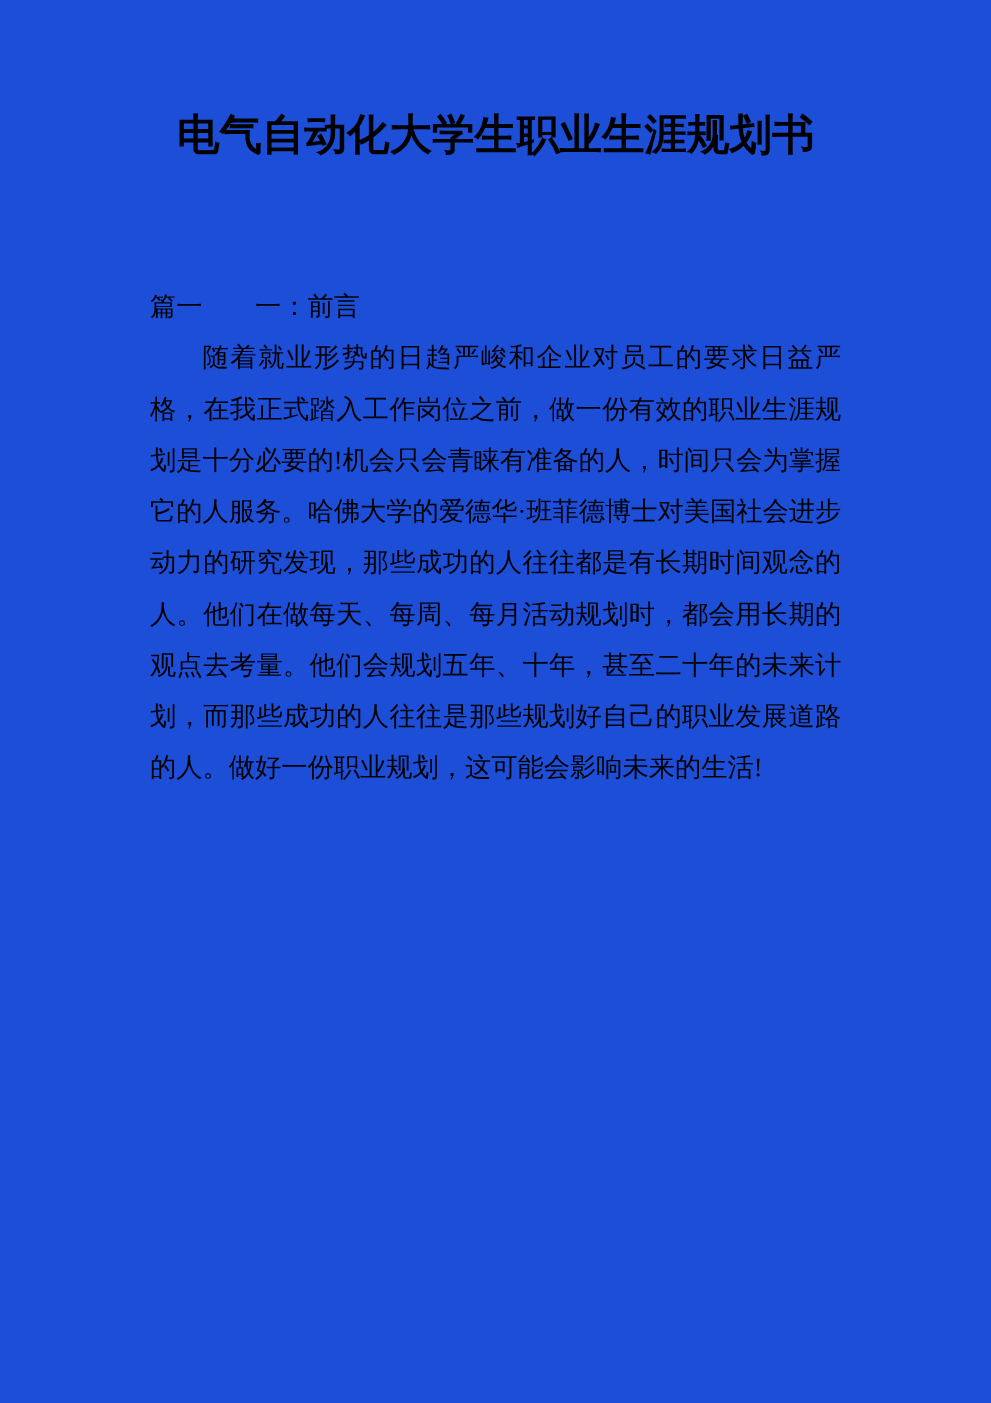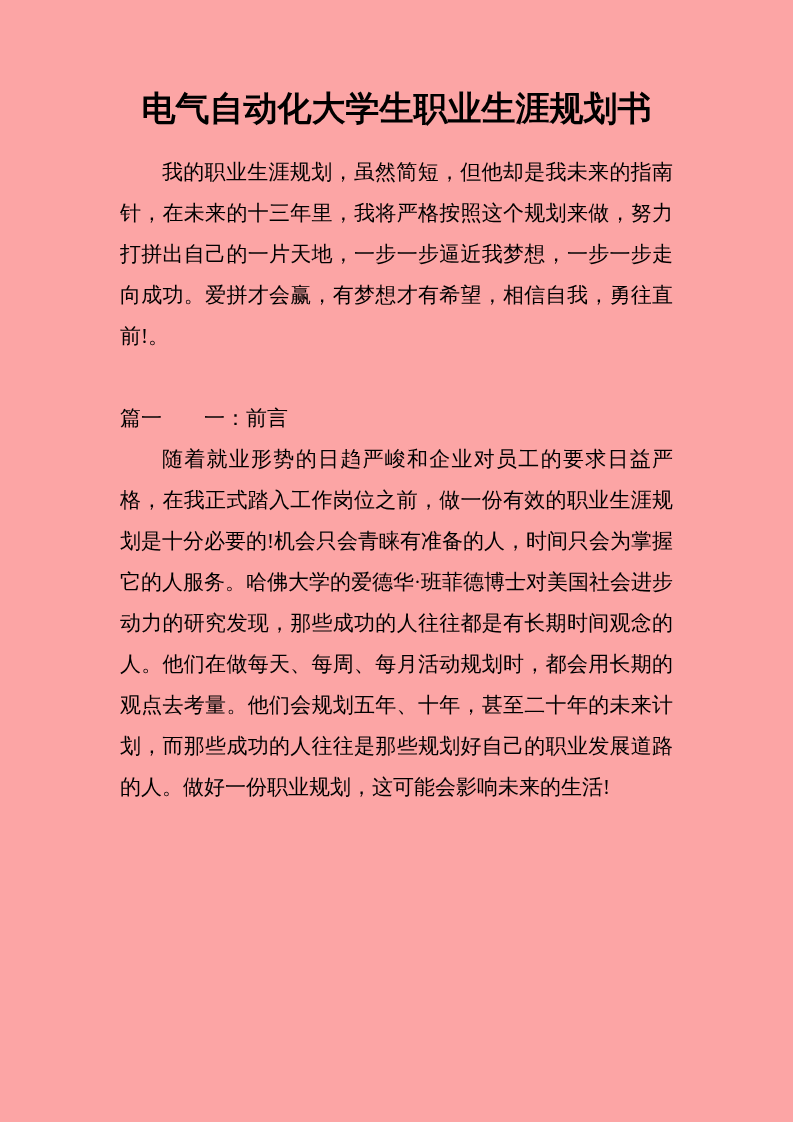--- a/index.html
+++ b/index.html
@@ -4,21 +4,21 @@
   <style>
     html, body {
       margin: 0;
       padding: 0;
       background: #ffffff;
     }
     .page {
       position: relative;
       width: 793px;
       height: 1122px;
-      background: #fca5a5;
+      background: #1d4ed8;
       box-sizing: border-box;
       padding: 86px 120px 0 120px;
       overflow: hidden;
       font-family: "Liberation Serif", "DejaVu Serif", serif;
       color: #000000;
     }
     .doc-title {
       margin: 0 0 20px 0;
       font-size: 34px;
       line-height: 46px;
@@ -32,33 +32,33 @@
       line-height: 41px;
       text-align: justify;
       text-justify: inter-ideograph;
       word-break: break-all;
     }
     .indent {
       text-indent: 2em;
     }
     .no-indent {
       text-indent: 0;
+      margin-top: 32px;
     }
     .spacer {
       height: 41px;
     }
   </style>
 </head>
 <body>
 
 <div class="page">
 
   <h1 class="doc-title">电气自动化大学生职业生涯规划书</h1>
 
-  <p class="para indent">我的职业生涯规划，虽然简短，但他却是我未来的指南针，在未来的十三年里，我将严格按照这个规划来做，努力打拼出自己的一片天地，一步一步逼近我梦想，一步一步走向成功。爱拼才会赢，有梦想才有希望，相信自我，勇往直前!。</p>
 
   <div class="spacer"></div>
 
   <p class="para no-indent">篇一　　一：前言</p>
 
   <p class="para indent">随着就业形势的日趋严峻和企业对员工的要求日益严格，在我正式踏入工作岗位之前，做一份有效的职业生涯规划是十分必要的!机会只会青睐有准备的人，时间只会为掌握它的人服务。哈佛大学的爱德华·班菲德博士对美国社会进步动力的研究发现，那些成功的人往往都是有长期时间观念的人。他们在做每天、每周、每月活动规划时，都会用长期的观点去考量。他们会规划五年、十年，甚至二十年的未来计划，而那些成功的人往往是那些规划好自己的职业发展道路的人。做好一份职业规划，这可能会影响未来的生活!</p>
 
 
 
 

